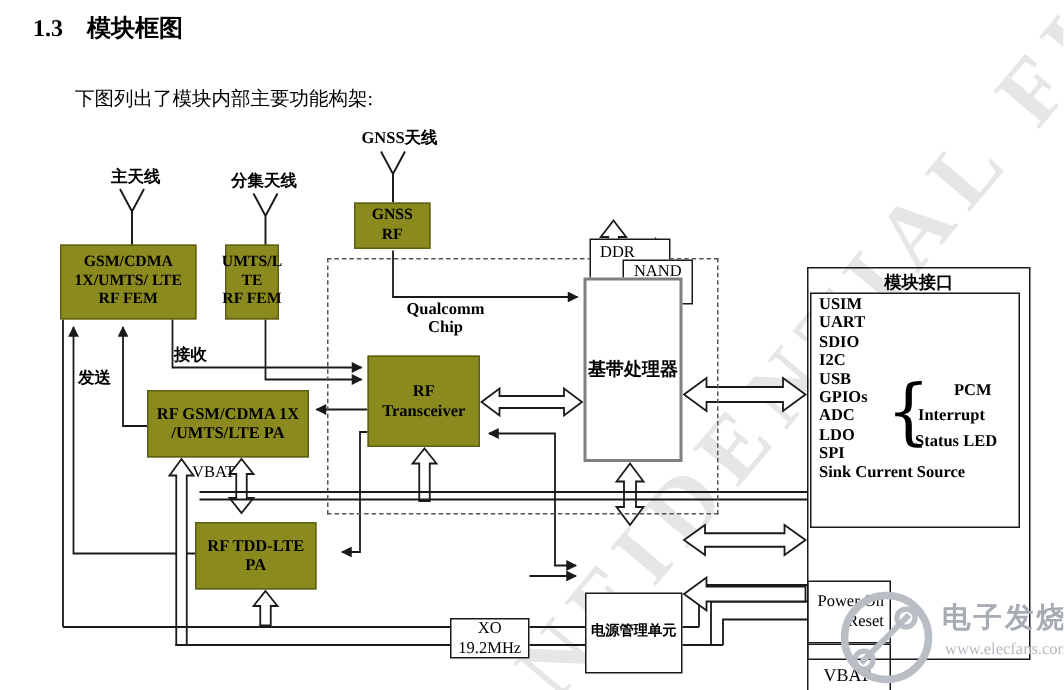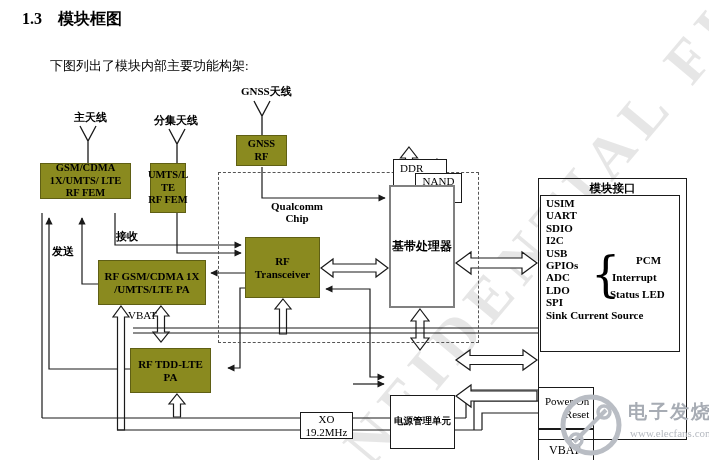--- a/index.html
+++ b/index.html
@@ -109,21 +109,21 @@
   <div id="intro" class="abs">下图列出了模块内部主要功能构架:</div>
 
   <div class="lbl cjk" style="left:74px;top:110px;">主天线</div>
   <div class="lbl cjk" style="left:154px;top:113px;">分集天线</div>
   <div class="lbl cjk" style="left:241px;top:84px;">GNSS天线</div>
 
   <div id="qc-box"></div>
   <div id="qc-lbl" class="abs ml">Qualcomm
 Chip</div>
 
-  <div class="box olive ml" style="left:40px;top:163px;width:91px;height:36px;">GSM/CDMA
+  <div class="box olive ml" style="left:40px;top:163px;width:91px;height:50px;">GSM/CDMA
 1X/UMTS/ LTE
 RF FEM</div>
   <div class="box olive ml" style="left:150px;top:163px;width:36px;height:50px;">UMTS/L
 TE
 RF FEM</div>
   <div class="box olive ml" style="left:236px;top:135px;width:51px;height:31px;">GNSS
 RF</div>
   <div class="box olive ml" style="left:245px;top:237px;width:75px;height:61px;font-size:11px;">RF
 Transceiver</div>
   <div class="box olive ml" style="left:98px;top:260px;width:108px;height:45px;font-size:11px;">RF GSM/CDMA 1X

